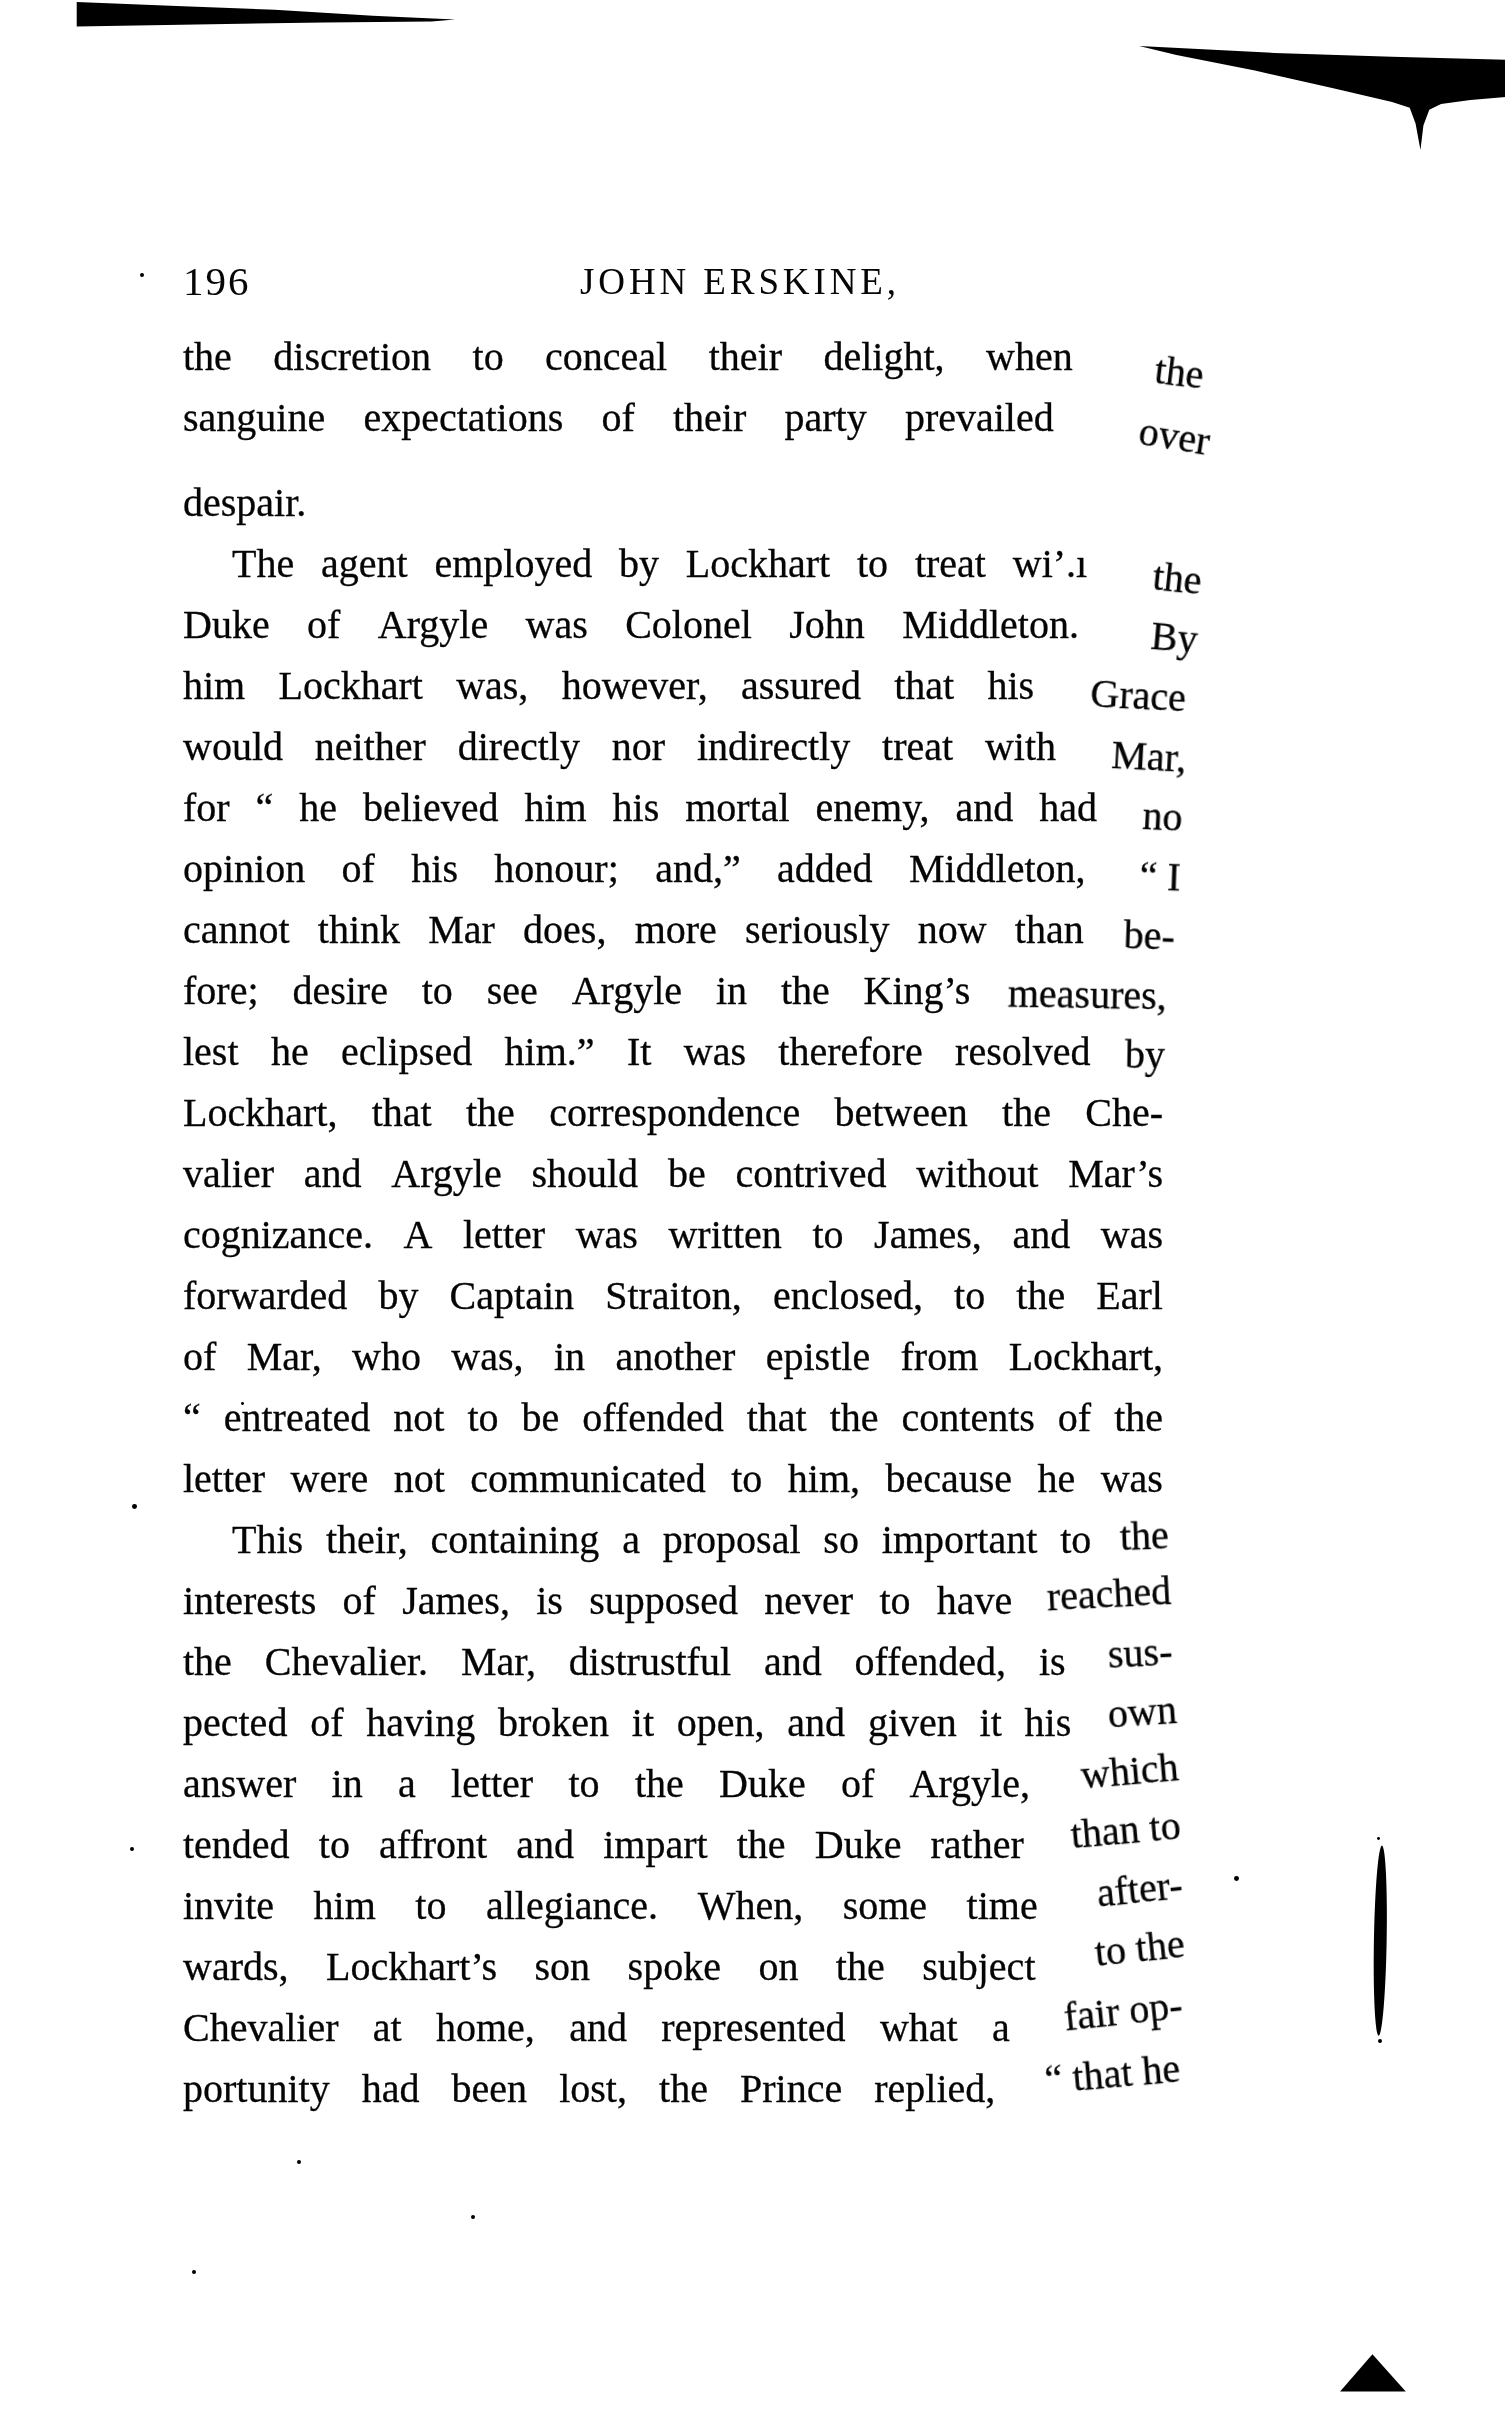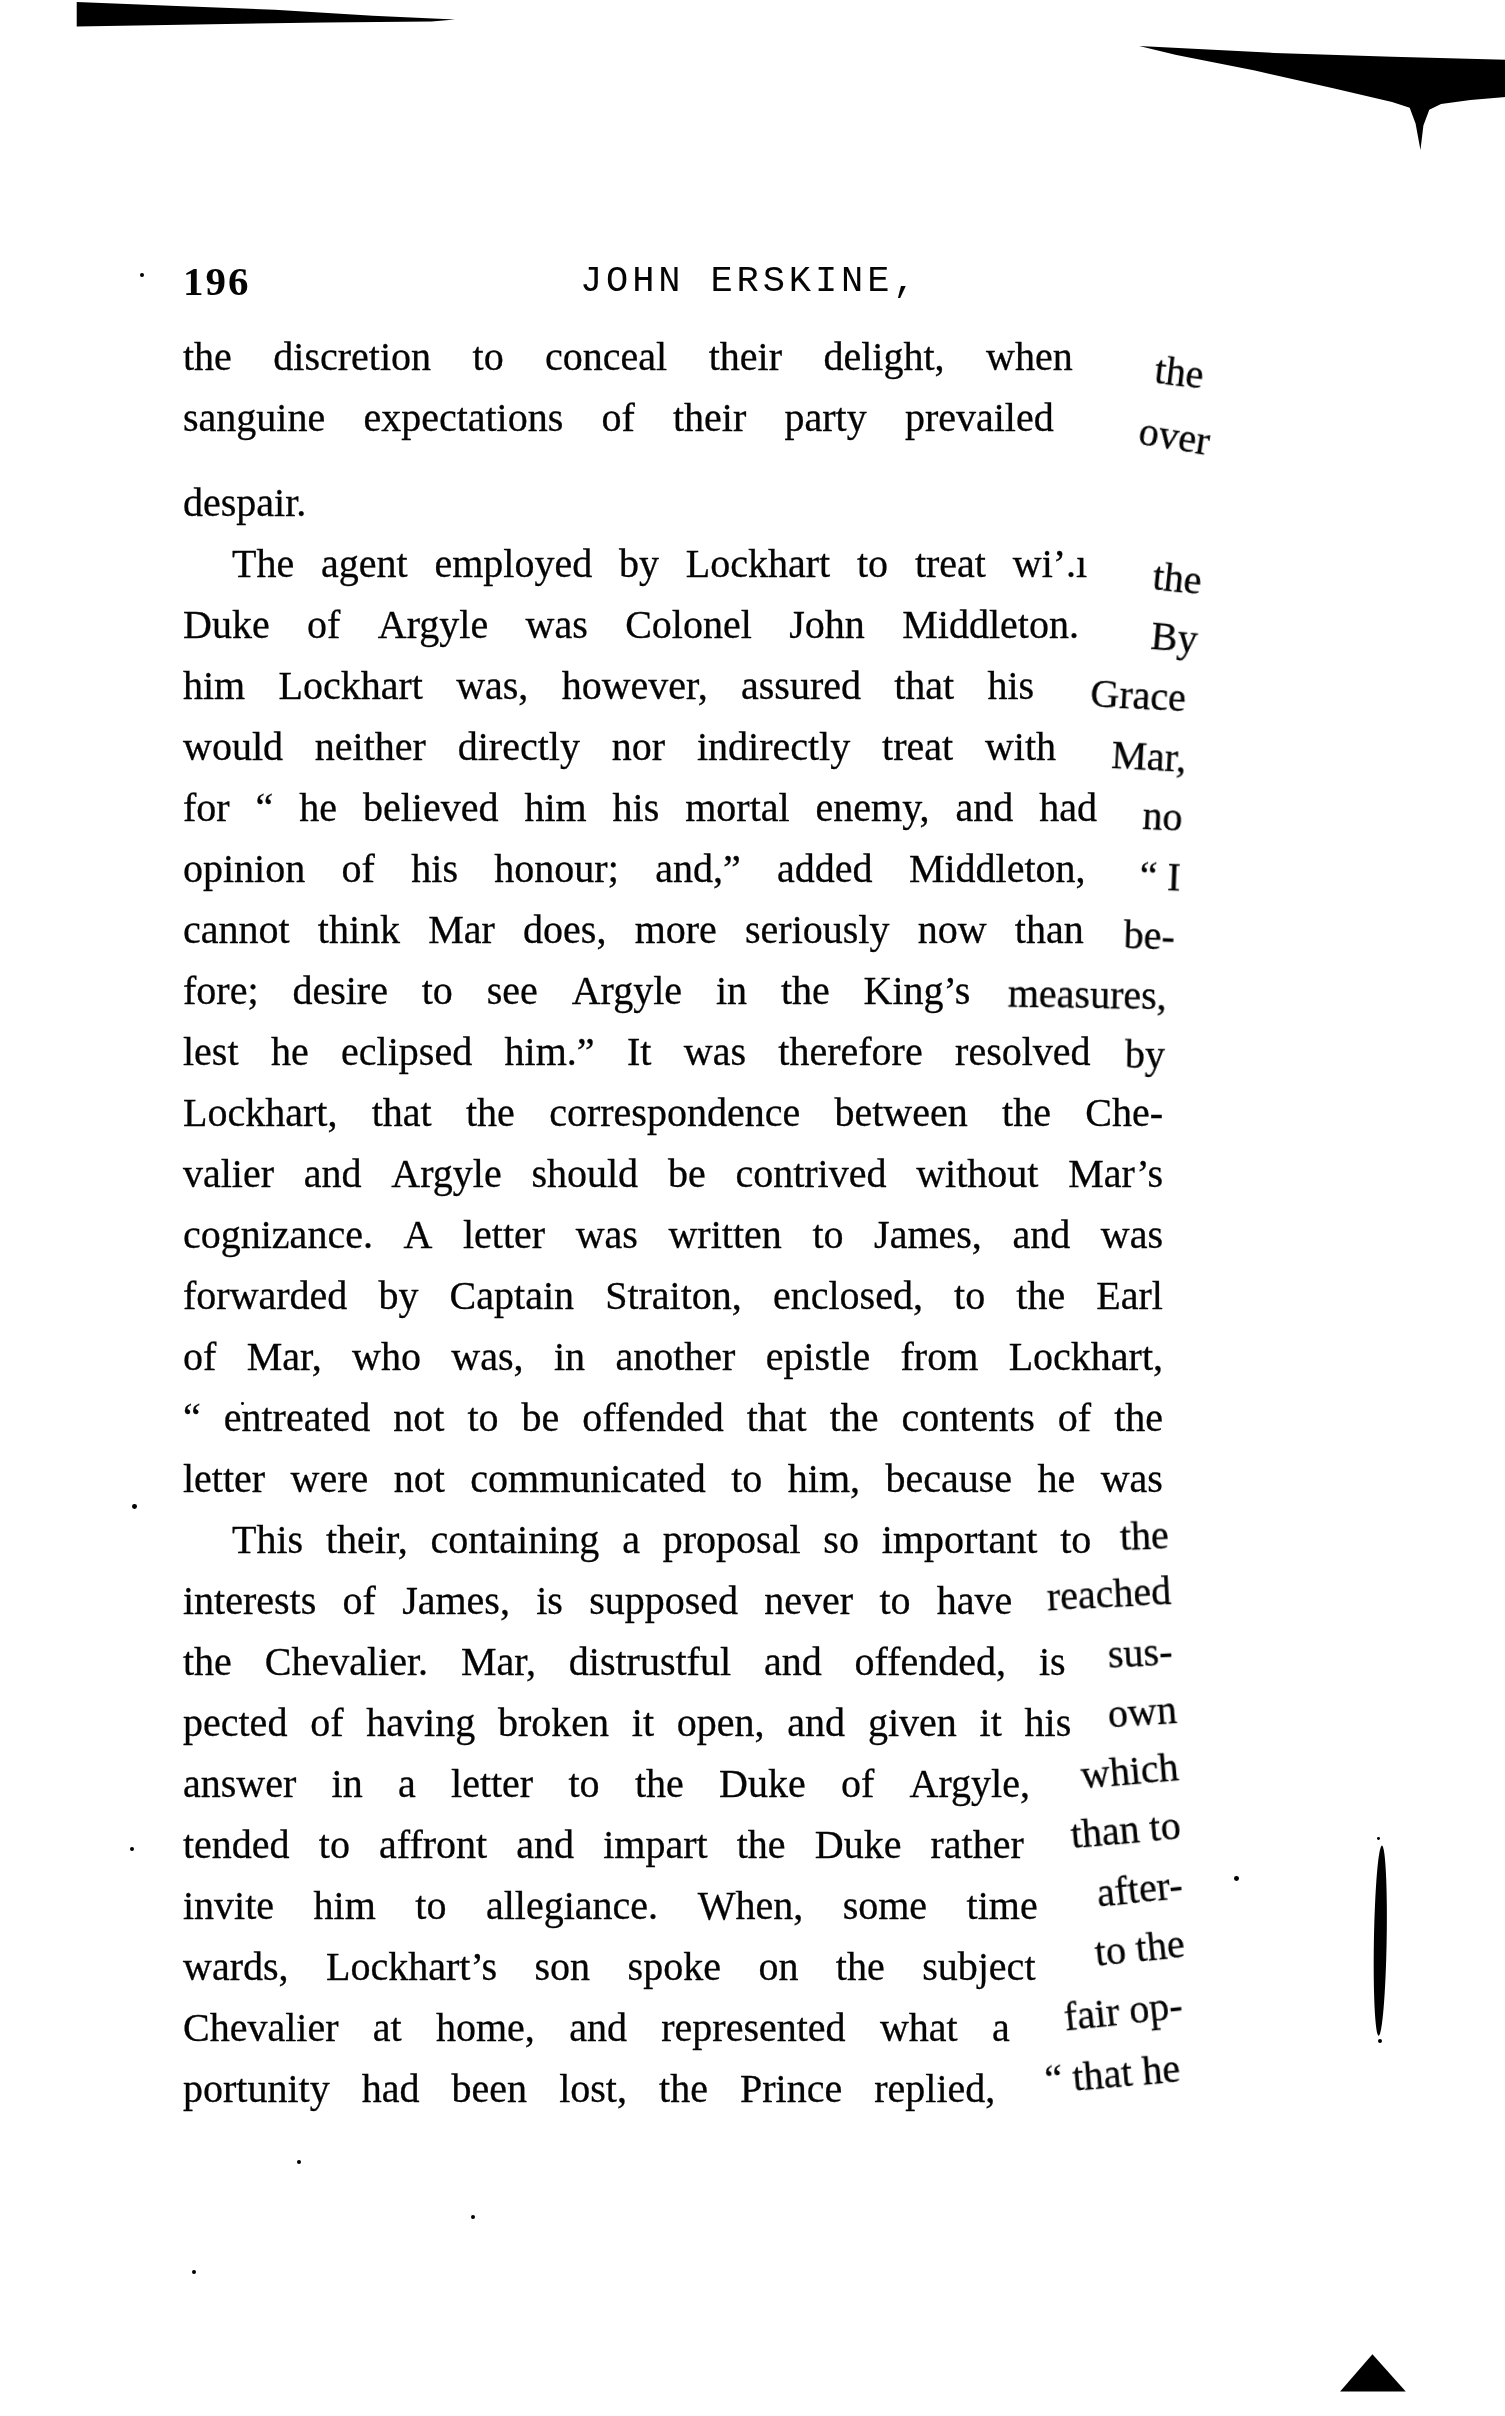--- a/index.html
+++ b/index.html
@@ -7,25 +7,25 @@
     width:1506px;height:2416px;
     background:#ffffff;
     font-family:"Liberation Serif","DejaVu Serif",serif;
     color:#050505;
     position:relative;
     overflow:hidden;
   }
   .page{position:absolute;inset:0;}
   .page-number{
     position:absolute;left:183px;top:261px;
-    font-size:41px;line-height:1;letter-spacing:2px;font-weight:bold;
+    font-size:41px;line-height:1;letter-spacing:2px;
   }
   .running-title{
     position:absolute;left:580px;top:263px;
-    font-size:37px;line-height:1;letter-spacing:3.9px;font-family:Liberation Mono, monospace;
+    font-size:37px;line-height:1;letter-spacing:3.9px;
   }
   .text-block{
     position:absolute;left:183px;top:333px;width:980px;
   }
   .line{
     display:flex;
     height:61px;
     align-items:baseline;
     white-space:pre;
   }

